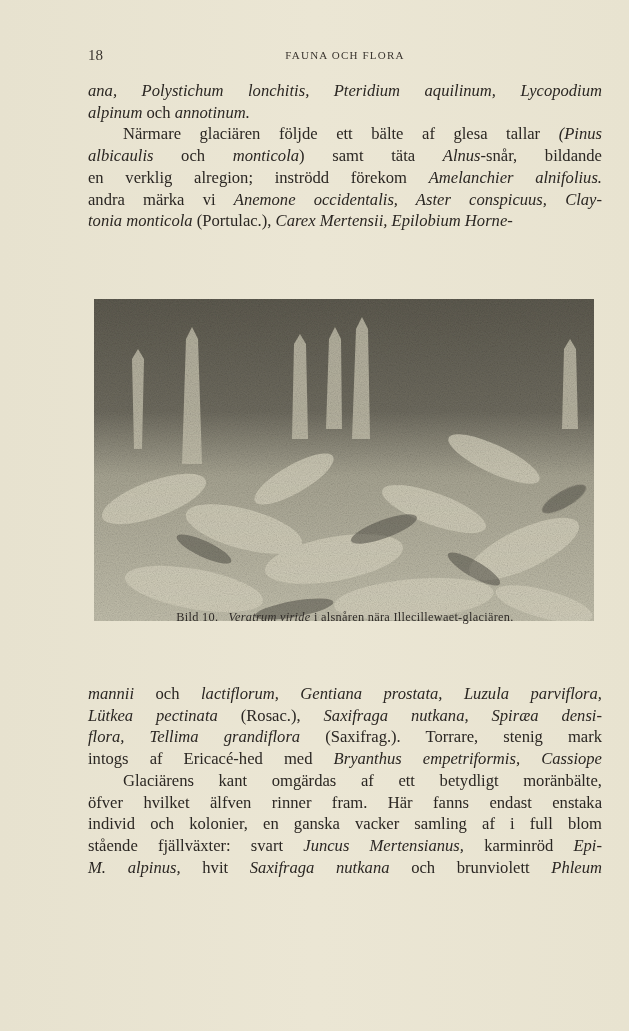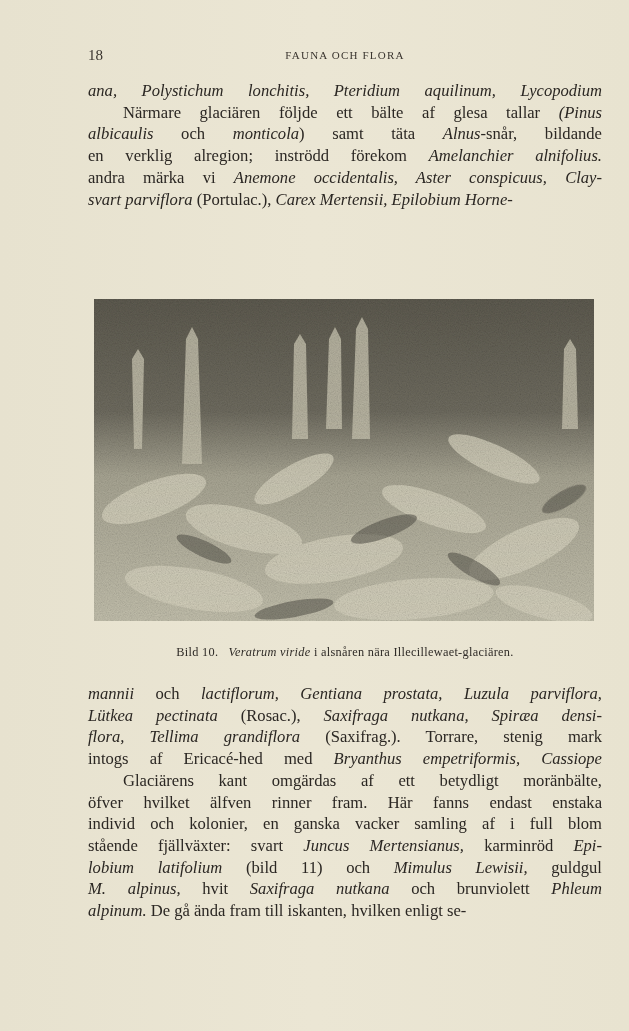--- a/index.html
+++ b/index.html
@@ -20,39 +20,40 @@
     line-height: 21.7px; text-align: justify; color: #2b2723; }
   .line { display: block; white-space: nowrap; text-align-last: justify; text-align: justify; }
   .line.last { text-align-last: left; }
   .indent { padding-left: 35px; }
   i { font-style: italic; }
   .block1 { top: 80px; }
   .block2 { top: 683px; }
   .figure { position: absolute; left: 94px; top: 299px; width: 500px; height: 322px;
     background: #7f7c6e; overflow: hidden; }
   .photo { width: 100%; height: 100%; display: block; }
-  .caption { position: absolute; left: 88px; width: 514px; top: 645px; text-align: center;
+  .caption { position: absolute; left: 88px; width: 514px; top: 610px; text-align: center;
     font-size: 12.3px; color: #2f2b27; letter-spacing: 0.3px; }
 </style>
 </head>
 <body>
 
 <div class="page">
   <div class="header">
     <span class="page-num">18</span>
     <span class="running-title">FAUNA OCH FLORA</span>
   </div>
 
   <div class="text-block block1">
       <span class="line"><i>ana, Polystichum lonchitis, Pteridium aquilinum, Lycopodium</i></span>
+      <span class="line last"><i>alpinum</i><span> och </span><i>annotinum.</i></span>
       <span class="line indent"><span>Närmare glaciären följde ett bälte af glesa tallar </span><i>(Pinus</i></span>
       <span class="line"><i>albicaulis</i><span> och </span><i>monticola</i><span>) samt täta </span><i>Alnus</i><span>-snår, bildande</span></span>
       <span class="line"><span>en verklig alregion; inströdd förekom </span><i>Amelanchier alnifolius.</i></span>
       <span class="line"><span>andra märka vi </span><i>Anemone occidentalis, Aster conspicuus, Clay-</i></span>
-      <span class="line last"><i>svart parviflora</i><span> (Portulac.), </span><i>Carex Mertensii, Epilobium Horne-</i></span>
+      <span class="line last"><i>tonia monticola</i><span> (Portulac.), </span><i>Carex Mertensii, Epilobium Horne-</i></span>
     </div>
 
   <div class="figure">
     <svg class="photo" viewBox="0 0 500 322" preserveAspectRatio="none">
       <defs>
         <filter id="grain" x="0" y="0" width="100%" height="100%">
           <feTurbulence type="fractalNoise" baseFrequency="0.9" numOctaves="2" seed="3" result="n"></feTurbulence>
           <feColorMatrix type="saturate" values="0"></feColorMatrix>
           <feComponentTransfer>
               <feFuncA type="linear" slope="0.55"></feFuncA>
@@ -106,17 +107,15 @@
 
   <div class="text-block block2">
       <span class="line"><i>mannii</i><span> och </span><i>lactiflorum, Gentiana prostata, Luzula parviflora,</i></span>
       <span class="line"><i>Lütkea pectinata</i><span> (Rosac.), </span><i>Saxifraga nutkana, Spiræa densi-</i></span>
       <span class="line"><i>flora, Tellima grandiflora</i><span> (Saxifrag.). Torrare, stenig mark</span></span>
       <span class="line"><span>intogs af Ericacé-hed med </span><i>Bryanthus empetriformis, Cassiope</i></span>
       <span class="line indent"><span>Glaciärens kant omgärdas af ett betydligt moränbälte,</span></span>
       <span class="line"><span>öfver hvilket älfven rinner fram. Här fanns endast enstaka</span></span>
       <span class="line"><span>individ och kolonier, en ganska vacker samling af i full blom</span></span>
       <span class="line"><span>stående fjällväxter: svart </span><i>Juncus Mertensianus,</i><span> karminröd </span><i>Epi-</i></span>
-      <span class="line"><i>lobium latifolium</i><span> (bild 11) och </span><i>Mimulus Lewisii,</i><span> guldgul</span></span>
       <span class="line"><i>M. alpinus,</i><span> hvit </span><i>Saxifraga nutkana</i><span> och brunviolett </span><i>Phleum</i></span>
-      <span class="line last"><i>alpinum.</i><span> De gå ända fram till iskanten, hvilken enligt se-</span></span>
     </div>
 </div>
 
 </body></html>

